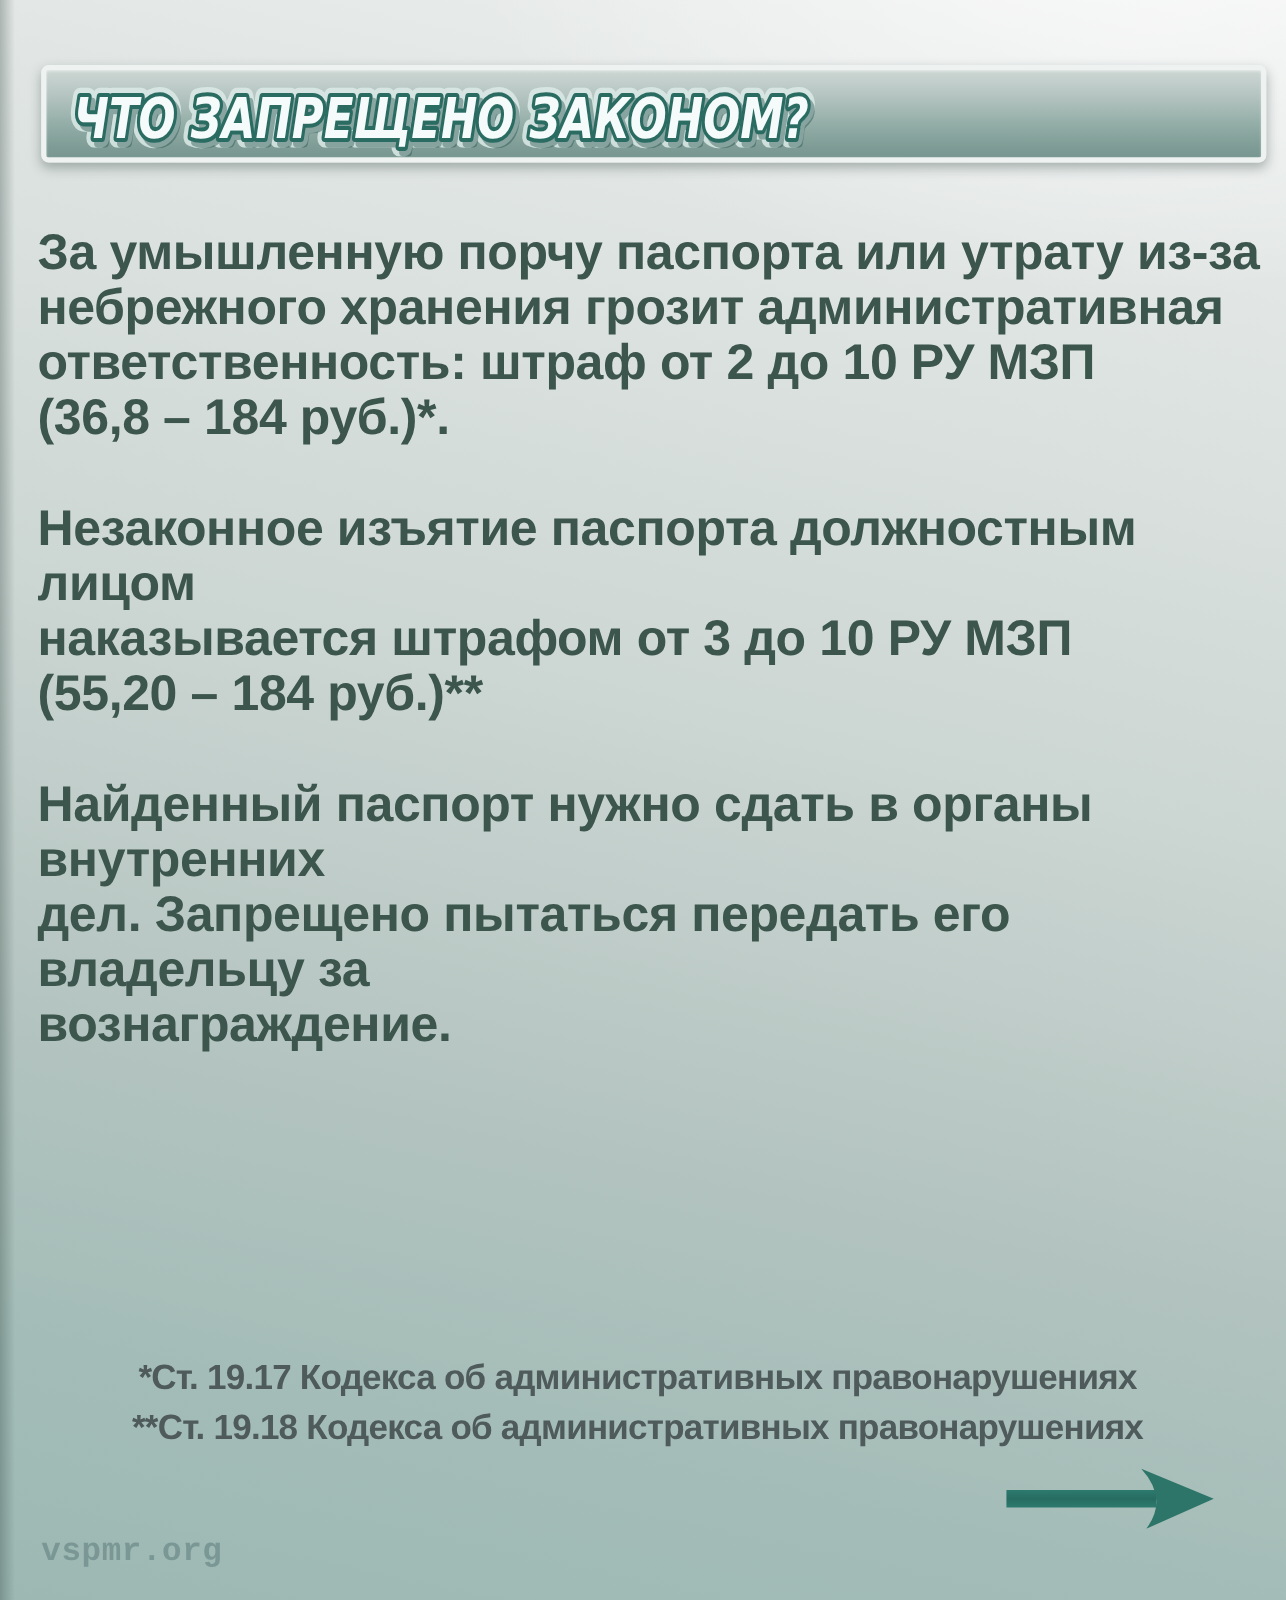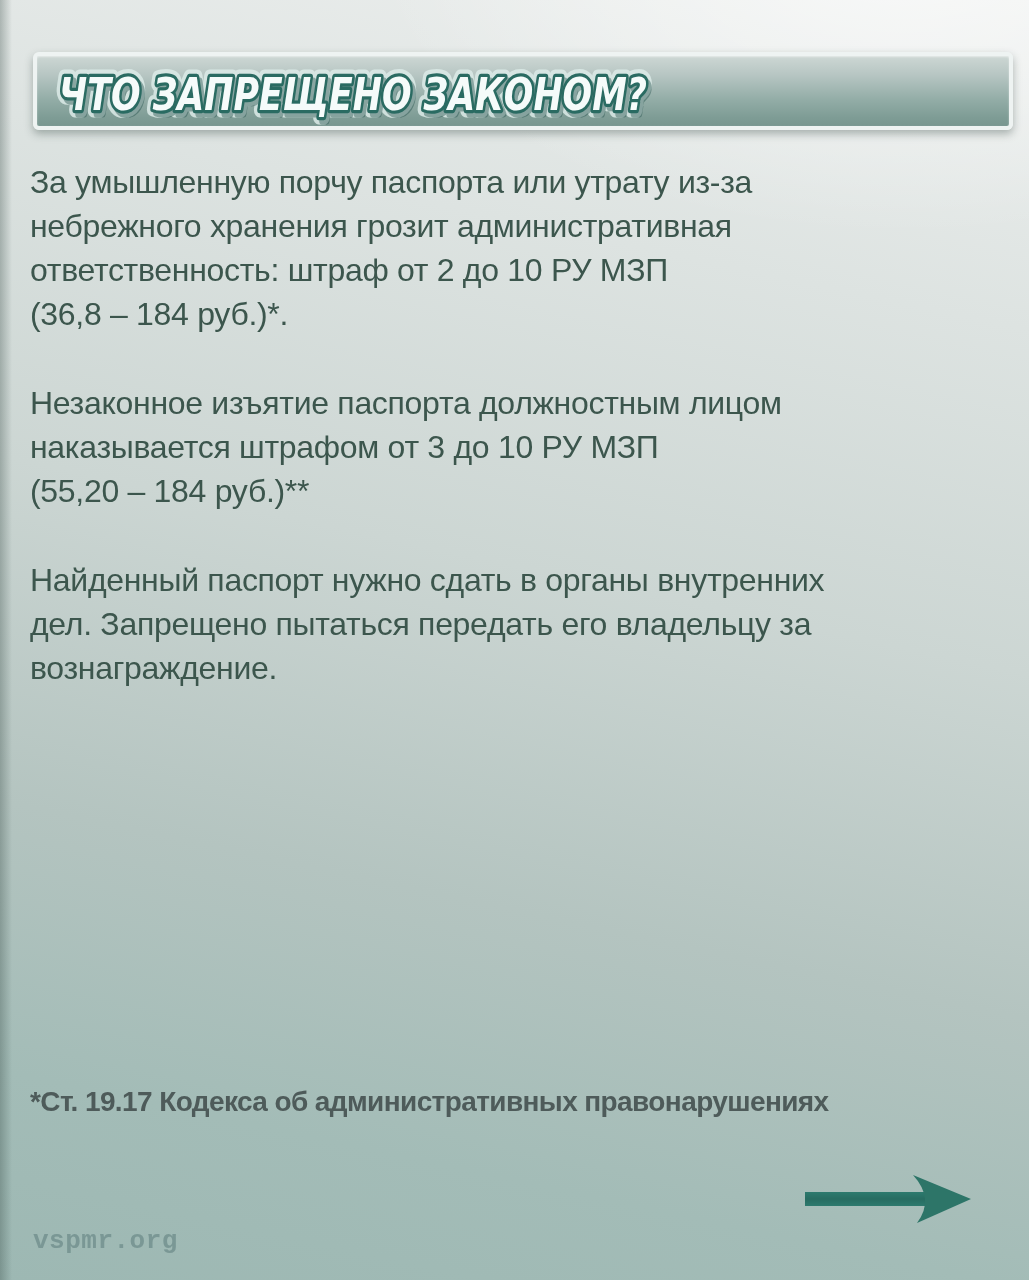--- a/index.html
+++ b/index.html
@@ -34,35 +34,35 @@
     font-family: "DejaVu Sans", "Liberation Sans", sans-serif;
     font-weight: bold; font-style: italic;
     font-size: 45px;
   }
   .title-halo   { fill: none; stroke: #dcebe8; stroke-width: 15px; stroke-linejoin: round; opacity: 0.85; }
   .title-shadow { fill: #1c4a45; stroke: #1c4a45; stroke-width: 7px; stroke-linejoin: round; opacity: 0.40; }
   .title-main   { fill: #f5fbfa; stroke: #2a6b62; stroke-width: 6.5px; stroke-linejoin: round; paint-order: stroke fill; }
 
   
   .content {
-    position: absolute; left: 30px; top: 160px; width: 985px;
+    position: absolute; left: 30px; top: 180px; width: 985px;
     color: #3c564d;
-    font-size: 32px; font-weight: normal;
+    font-size: 40px; font-weight: bold;
     line-height: 44px; letter-spacing: -0.3px;
   }
   .content p { margin: 0 0 45px 0; white-space: pre-line; }
 
   
   .footnotes {
     position: absolute; left: 30px; top: 1082px; width: 960px;
     color: #4e5b5a;
     font-size: 28px; font-weight: 600;
     line-height: 40px; letter-spacing: -0.6px;
   }
-  .footnotes p { margin: 0; white-space: pre-line; }
+  .footnotes p { margin: 0; white-space: pre-line; text-align: center; }
 
   
   .arrow-wrap { position: absolute; left: 805px; top: 1175px; width: 168px; height: 48px; }
 
   
   .watermark {
     position: absolute; left: 33px; top: 1226px;
     font-size: 26px; font-weight: bold; letter-spacing: 0.5px;
     color: rgba(78,110,110,0.45);
     font-family: Liberation Mono, monospace;
@@ -89,20 +89,21 @@
   <p>Незаконное изъятие паспорта должностным лицом
 наказывается штрафом от 3 до 10 РУ МЗП
 (55,20 – 184 руб.)**</p>
   <p>Найденный паспорт нужно сдать в органы внутренних
 дел. Запрещено пытаться передать его владельцу за
 вознаграждение.</p>
 </div>
 
 <div class="footnotes">
   <p>*Ст. 19.17 Кодекса об административных правонарушениях</p>
+  <p>**Ст. 19.18 Кодекса об административных правонарушениях</p>
 </div>
 
 <div class="arrow-wrap">
   <svg width="168" height="48" viewBox="0 0 168 48" aria-hidden="true">
     <defs>
       <linearGradient id="shaftGrad" x1="0" y1="0" x2="0" y2="1">
         <stop offset="0" stop-color="#2d7a6e"></stop>
         <stop offset="0.5" stop-color="#276c61"></stop>
         <stop offset="1" stop-color="#2d7a6e"></stop>
       </linearGradient>

